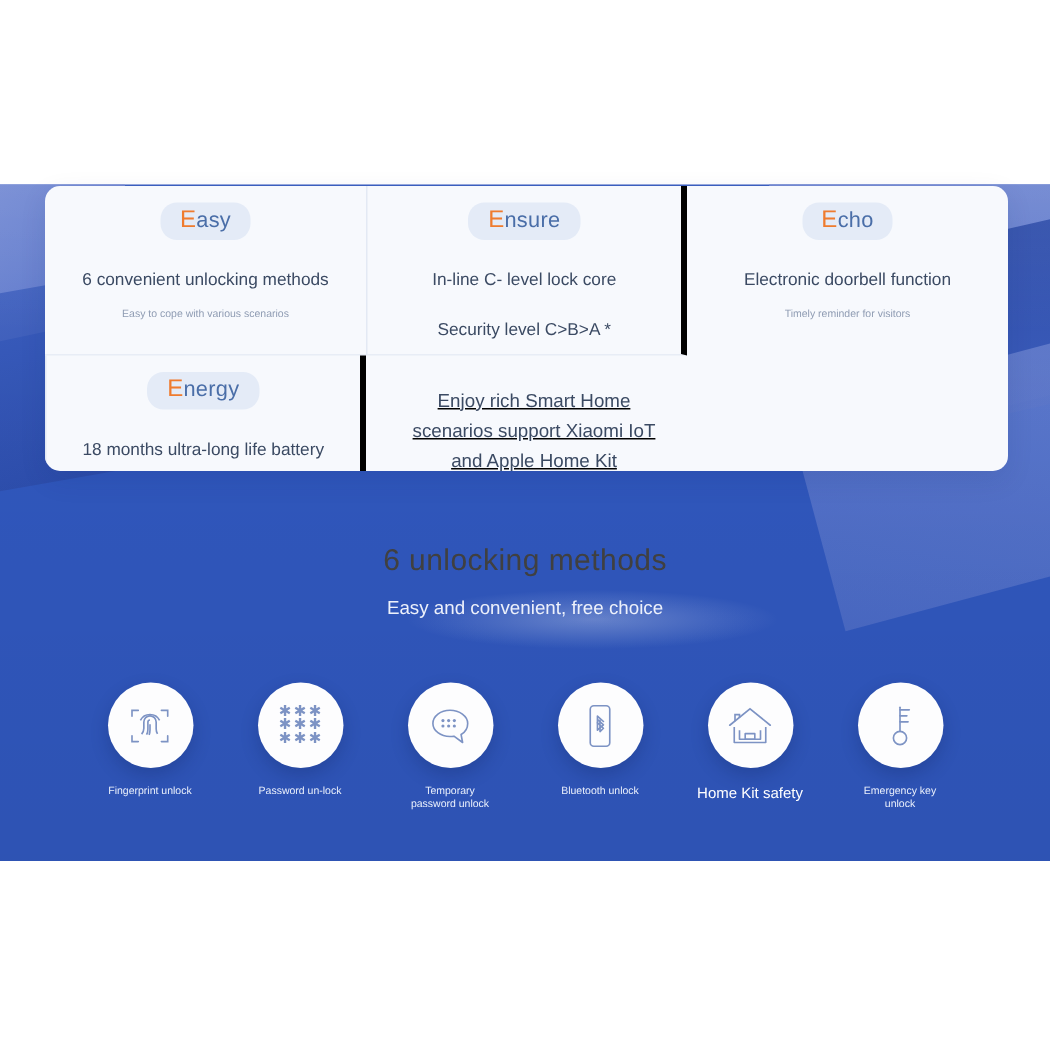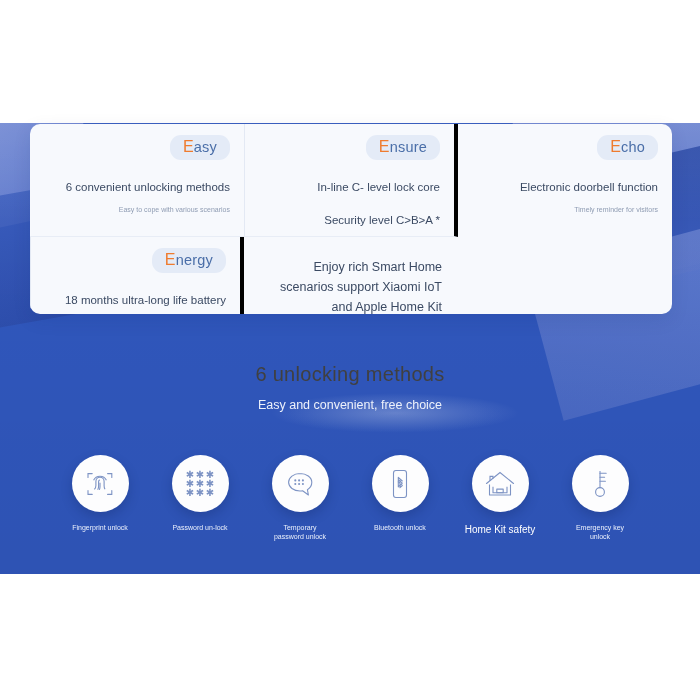--- a/index.html
+++ b/index.html
@@ -109,21 +109,21 @@
     display: grid;
     grid-template-columns: 1fr 1fr 1fr;
     grid-template-rows: 1fr 1fr;
   }
   .fcell {
     position: relative;
     padding: 11px 14px 8px;
     box-sizing: border-box;
     display: flex;
     flex-direction: column;
-    align-items: flex-end;
+    align-items: center;
     text-align: center;
   }
   
   .fcell.col-mid { border-left: 1px solid #e3e9f4; border-right: 4px solid #000000; }
   .fcell.row-top { border-bottom: 1px solid #e8edf6; }
 
   .badge {
     display: inline-block;
     background: #e4ebf7;
     border-radius: 11px;
@@ -153,22 +153,23 @@
   }
   .f-sub.left {
     align-self: stretch;
     text-align: left;
     padding-left: 6px;
   }
   
   .fcell.big {
     justify-content: center;
     align-items: flex-start;
-    text-align: right;
+    text-align: center;
     padding: 8px 16px 8px 26px;
+    text-decoration: underline;
   }
   .big-text {
     font-size: 12.5px;
     line-height: 1.62;
     color: #3b4a63;
   }
 
   
   .band-title {
     position: absolute;

